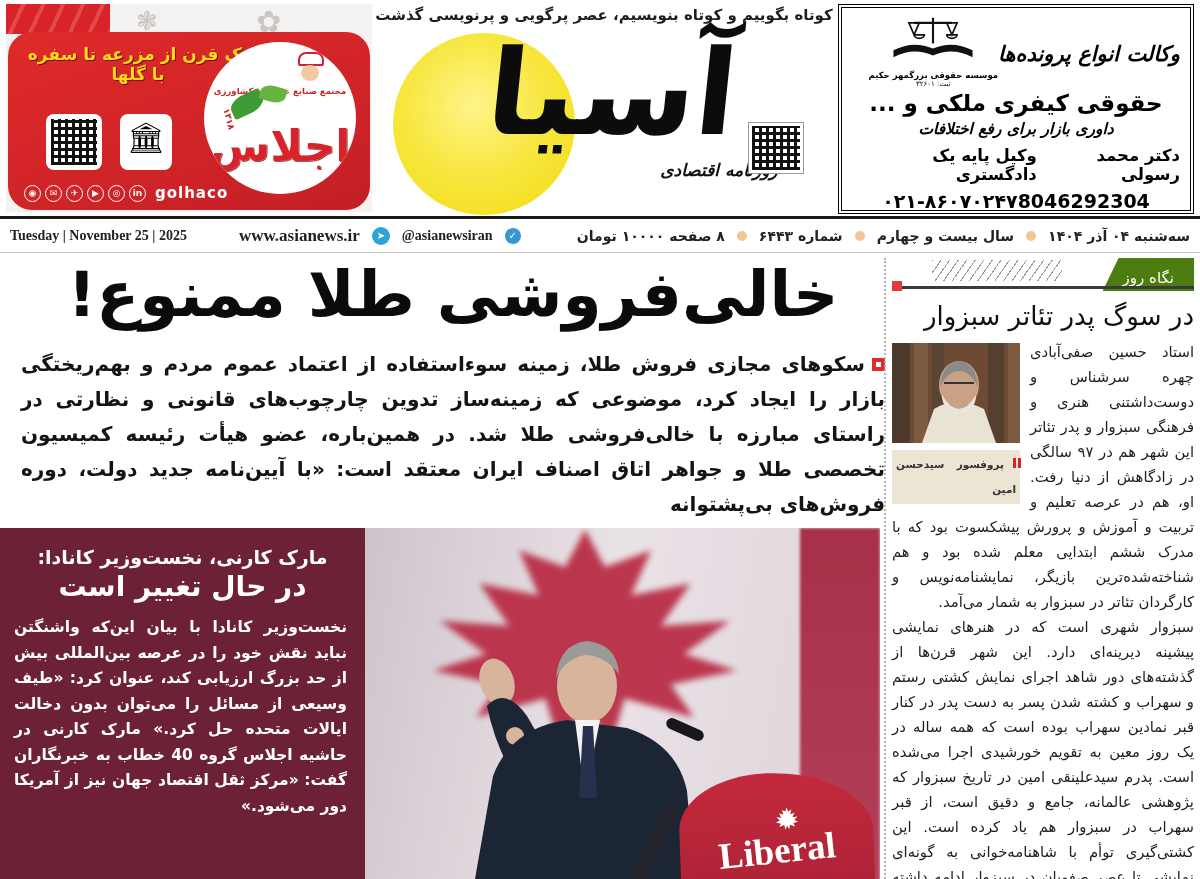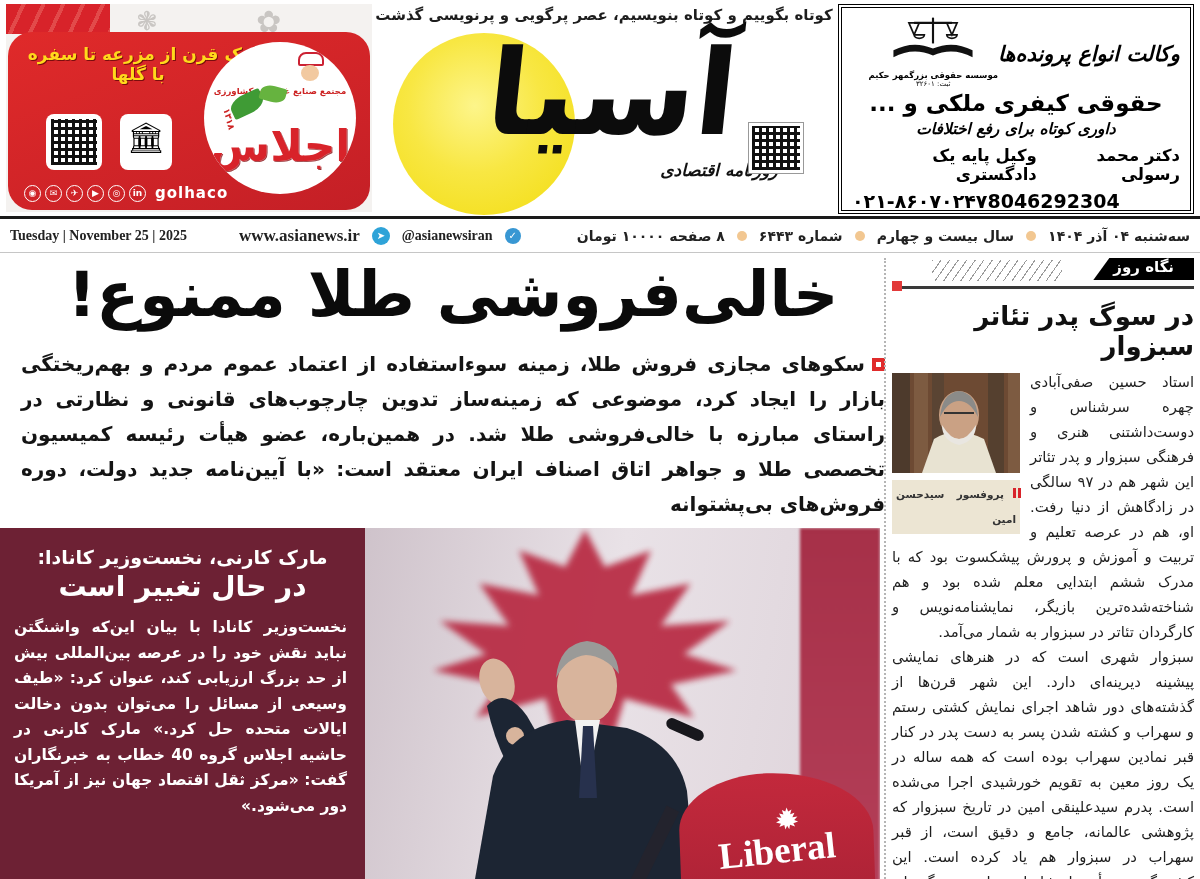--- a/index.html
+++ b/index.html
@@ -53,21 +53,21 @@
   .legal-ad { position:absolute; left:838px; top:4px; width:356px; height:210px; border:4px double #000;
      background:#fff; direction:rtl; padding:6px 10px; }
   .legal-row1 { display:flex; align-items:center; }
   .legal-heading { font-size:21px; font-weight:bold; font-style:italic; color:#000; margin-top:6px; }
   .legal-logo { text-align:center; }
   .legal-org { font-size:8.5px; font-weight:bold; }
   .legal-reg { font-size:7px; }
   .legal-services { text-align:center; font-size:23px; font-weight:bold; margin-top:2px; }
   .legal-arb { text-align:center; font-size:15.5px; font-style:italic; font-weight:bold; margin-top:4px; }
   .legal-cols { display:flex; justify-content:space-around; font-weight:bold; margin-top:8px; font-size:16.5px; }
-  .legal-phones { display:flex; justify-content:flex-start; font-weight:bold; margin-top:6px; font-size:19px; direction:ltr; }
+  .legal-phones { display:flex; justify-content:center; font-weight:bold; margin-top:6px; font-size:19px; direction:ltr; }
 
   
   .datebar { position:absolute; left:0; top:216px; width:1200px; height:37px; border-top:3px solid #1a1a1a;
      border-bottom:1px solid #c6c6c6; display:flex; align-items:center; direction:rtl; padding:0 10px; gap:12px;
      font-size:14px; font-weight:bold; color:#222; }
   .dot { width:10px; height:10px; border-radius:50%; background:#f2c791; flex:0 0 auto; }
   .spacer { flex:1; }
   .ltr { direction:ltr; }
   .serif { font-family:"Liberation Serif", serif; }
   .site { font-size:17px; }
@@ -104,25 +104,25 @@
   .podium-leaf { position:absolute; left:96px; top:34px; width:24px; height:24px; }
   .podium-text { margin-top:56px; text-align:center; color:#fff; font-family:"Liberation Serif", serif;
      font-size:37px; font-weight:bold; transform:rotate(-4deg); direction:ltr; }
 
   
   .vdivider { position:absolute; left:884px; top:258px; height:621px; border-left:2px dotted #b5b5b5; }
   .rightcol { position:absolute; left:892px; top:258px; width:302px; direction:rtl; }
   .section-head { position:relative; height:25px; }
   .hatch { position:absolute; left:40px; top:2px; width:130px; height:21px;
      background:repeating-linear-gradient(125deg,#9a9a9a 0 1px,transparent 1px 7px); }
-  .tab { position:absolute; right:0; top:0; background:#000000; color:#fff; font-size:15px; font-weight:bold;
-     padding:0 20px 4px; clip-path:polygon(16px 0,100% 0,100% 100%,0 100%); }
+  .tab { position:absolute; right:0; top:0; background:#4d7c0f; color:#fff; font-size:15px; font-weight:normal;
+     padding:11px 20px 4px; clip-path:polygon(16px 0,100% 0,100% 100%,0 100%); }
   .rule { position:relative; border-top:3px solid #3a3a3a; margin-top:3px; }
   .rule::before { content:""; position:absolute; left:0; top:-8px; width:10px; height:10px; background:#e23a3a; }
-  .dv-headline { font-size:26px; font-weight:700; margin:12px 0 8px; color:#101010; }
+  .dv-headline { font-size:26px; font-weight:400; margin:12px 0 8px; color:#101010; }
   .dv-article { font-size:14.8px; line-height:25px; text-align:justify; color:#1e1e1e; font-weight:500; }
   .dv-photo { float:left; width:128px; margin:4px 10px 2px 0; }
   .dv-photo-caption { background:#ece5d3; font-size:10.5px; font-weight:bold; color:#333; padding:2px 4px; position:relative; }
   .cap-mark { display:inline-block; width:3px; height:10px; background:#d8232a; box-shadow:5px 0 0 #d8232a; margin-left:9px; }
 </style>
 </head>
 <body>
 
 <div class="page">
 
@@ -182,21 +182,21 @@
           <line x1="28" y1="10" x2="72" y2="10" stroke="#111" stroke-width="2.5"></line>
           <path d="M22,10 L34,10 L28,24 Z M28,24 a6,4 0 0 0 12,0 z" fill="none" stroke="#111" stroke-width="2"></path>
           <path d="M66,10 L78,10 L72,24 Z M66,24 a6,4 0 0 0 12,0 z" fill="none" stroke="#111" stroke-width="2"></path>
           <path d="M4,42 Q27,30 50,40 Q73,30 96,42 L96,50 Q73,38 50,48 Q27,38 4,50 Z" fill="#111"></path>
         </svg>
         <div class="legal-org">موسسه حقوقی بزرگمهر حکیم</div>
         <div class="legal-reg">ثبت: ۳۲۶۰۱</div>
       </div>
     </div>
     <div class="legal-services">حقوقی کیفری ملکی و ...</div>
-    <div class="legal-arb">داوری کوتاه برای رفع اختلافات</div>
+    <div class="legal-arb">داوری بازار برای رفع اختلافات</div>
     <div class="legal-cols">
       <span>دکتر محمد رسولی</span>
       <span>وکیل پایه یک دادگستری</span>
     </div>
     <div class="legal-phones">
       <span>۰۲۱-۸۶۰۷۰۲۴۷</span>
       <span>8046292304</span>
     </div>
   </div>
 

